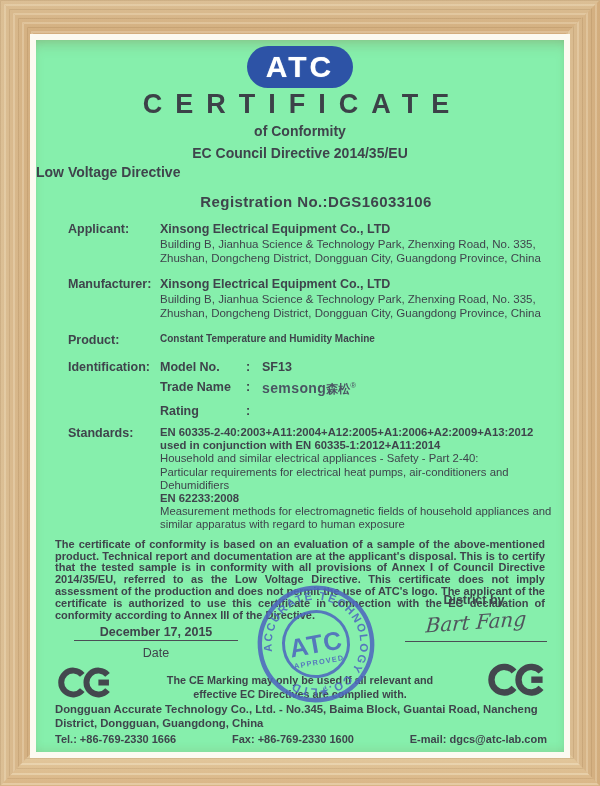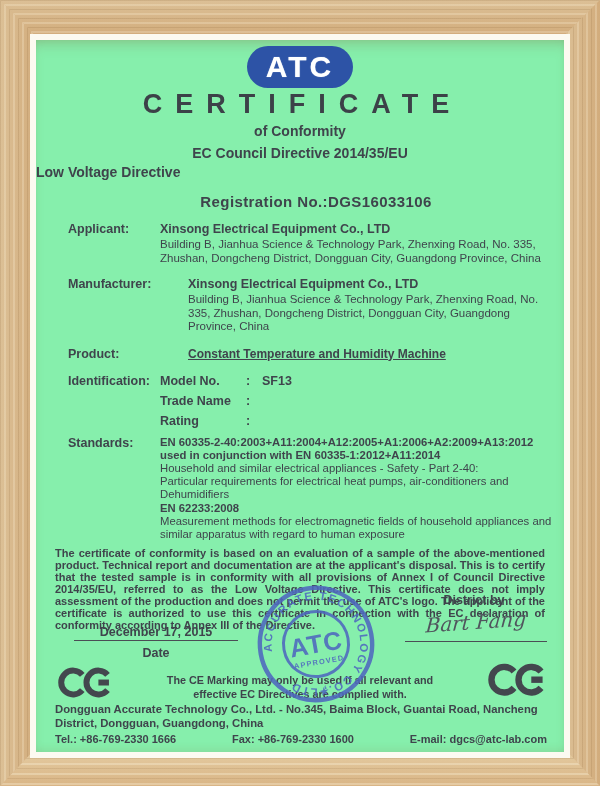--- a/index.html
+++ b/index.html
@@ -41,22 +41,22 @@
   .dir1       { margin-top:6px; text-align:center; font-size:14px; font-weight:bold; }
   .dir2       { margin-top:3px; text-align:left; font-size:14px; font-weight:bold; }
   .reg        { margin-top:13px; text-align:center; font-size:15px; font-weight:bold; letter-spacing:.4px;padding-left:32px; }
 
   
   .info { margin-top:12px; padding:0 8px 0 32px; }
   .row  { display:grid; grid-template-columns:92px 1fr; align-items:start; }
   .row .lbl { font-size:12.5px; font-weight:bold; }
   .co-name { font-size:12.5px; font-weight:bold; }
   .co-addr { font-size:11.5px; line-height:13.5px; margin-top:2px; }
-  .mb12 { margin-bottom:12px; } .mb13 { margin-bottom:13px;gap:28px; }
-  .prod-val { font-size:12px; font-weight:bold;text-decoration:underline; }
+  .mb12 { margin-bottom:12px; } .mb13 { margin-bottom:13px; }
+  .prod-val { font-size:10px; font-weight:bold; }
   .ident-row { display:grid; grid-template-columns:86px 16px 1fr; font-size:12.5px; margin-bottom:6px; }
   .ident-row .k { font-weight:bold; } .ident-row .s { font-weight:bold; }
   .ident-row .v { font-weight:bold; }
   .trade-latin { font-size:14px; font-weight:bold; letter-spacing:.4px; color:#4a5563; }
   .trade-cjk   { font-size:12px; font-weight:bold; color:#4a5563; }
   .trade-reg   { font-size:8px; vertical-align:super; color:#4a5563; }
   .std-line { font-size:11.3px; line-height:13.2px; }
   .std-line.bold { font-weight:bold; }
 
   
@@ -65,21 +65,21 @@
 
   
   .abs { position:absolute; }
   .certified { left:378px; top:553px; width:120px; text-align:center; font-size:12.5px; font-weight:bold; }
   .signature { left:365px; top:570px; width:150px; text-align:center;
                font-family:"DejaVu Serif", serif; font-style:italic; font-size:20px;
                color:#50555d; transform:rotate(-4deg) skewX(-8deg); }
   .sig-line  { left:369px; top:601px; width:142px; border-top:1.5px solid #4a4e55; }
   .date-val  { left:40px; top:585px; width:160px; text-align:center; font-size:12.5px; font-weight:bold; }
   .date-line { left:38px; top:600px; width:164px; border-top:1.5px solid #4a4e55; }
-  .date-lbl  { left:38px; top:606px; width:164px; text-align:center; font-size:12.5px; font-weight:bold; }
+  .date-lbl  { left:38px; top:606px; width:164px; text-align:center; font-size:12.5px; font-weight:normal; }
 
   .stamp { left:217px; top:541px; width:126px; height:126px; opacity:.88; transform:rotate(-10deg); z-index:3; }
 
   .ce { color:#43474e; }
   .ce-left  { left:22px;  top:626px; width:56px; }
   .ce-right { left:452px; top:622px; width:60px; }
   .ce-note  { left:129px; top:634px; width:270px; text-align:center; font-size:10.8px; line-height:13.5px; font-weight:bold; }
 
   .addr-foot { left:19px; top:662px; width:492px; font-size:11.3px; line-height:14px; font-weight:bold; }
   .contacts  { left:19px; top:693px; width:492px; display:flex; justify-content:space-between;
@@ -133,20 +133,21 @@
         <div class="lbl">Identification:</div>
         <div>
           <div class="ident-row">
             <span class="k">Model No.</span>
             <span class="s">:</span>
             <span class="v">SF13</span>
           </div>
           <div class="ident-row">
             <span class="k">Trade Name</span>
             <span class="s">:</span>
+            <span><span class="trade-latin">semsong</span><span class="trade-cjk">森松</span><span class="trade-reg">®</span></span>
           </div>
           <div class="ident-row">
             <span class="k">Rating</span>
             <span class="s">:</span>
           </div>
         </div>
       </div>
 
       <div class="row" style="margin-top:2px">
         <div class="lbl">Standards:</div>

